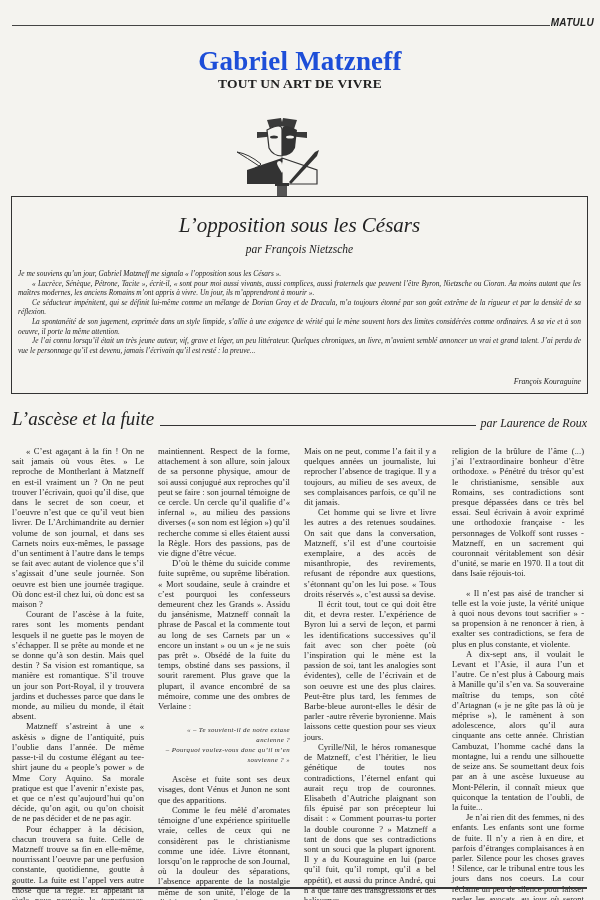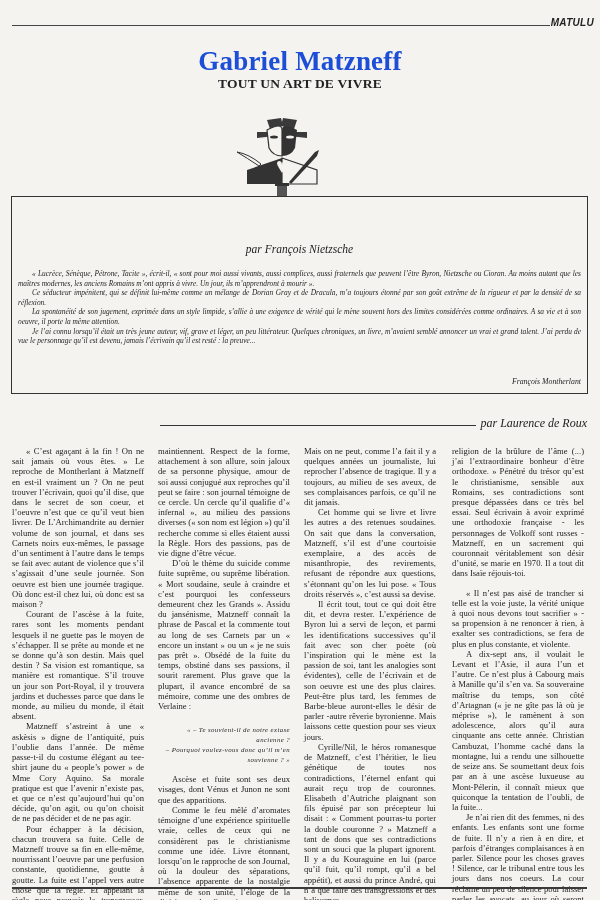--- a/index.html
+++ b/index.html
@@ -119,31 +119,34 @@
     <path d="M10 40 Q22 42 34 52 L32 54 Q20 46 10 40 Z" fill="#f4f3ef" stroke="#333" stroke-width="1"></path>
 
     <path d="M62 70 L88 40 L92 38 L90 44 L64 72 Z" fill="#333"></path>
 
     <rect x="50" y="72" width="10" height="12" fill="#555"></rect>
     <rect x="48" y="71" width="14" height="3" fill="#333"></rect>
   </svg>
 </div>
 
 <div class="box">
+  <div class="box-title">L’opposition sous les Césars</div>
   <div class="box-byline">par François Nietzsche</div>
   <div class="box-body">
+    <p class="first">Je me souviens qu’un jour, Gabriel Matzneff me signala « l’opposition sous les Césars ».</p>
     <p>« Lucrèce, Sénèque, Pétrone, Tacite », écrit-il, « sont pour moi aussi vivants, aussi complices, aussi fraternels que peuvent l’être Byron, Nietzsche ou Cioran. Au moins autant que les maîtres modernes, les anciens Romains m’ont appris à vivre. Un jour, ils m’apprendront à mourir ».</p>
     <p>Ce séducteur impénitent, qui se définit lui-même comme un mélange de Dorian Gray et de Dracula, m’a toujours étonné par son goût extrême de la rigueur et par la densité de sa réflexion.</p>
     <p>La spontanéité de son jugement, exprimée dans un style limpide, s’allie à une exigence de vérité qui le mène souvent hors des limites considérées comme ordinaires. A sa vie et à son oeuvre, il porte la même attention.</p>
     <p>Je l’ai connu lorsqu’il était un très jeune auteur, vif, grave et léger, un peu littérateur. Quelques chroniques, un livre, m’avaient semblé annoncer un vrai et grand talent. J’ai perdu de vue le personnage qu’il est devenu, jamais l’écrivain qu’il est resté : la preuve...</p>
   </div>
-  <div class="box-sign">François Montherlant</div>
+  <div class="box-sign">François Kouraguine</div>
 </div>
 
 <div class="article-head">
+  <div class="article-title">L’ascèse et la fuite</div>
   <div class="article-rule"></div>
   <div class="article-byline">par Laurence de Roux</div>
 </div>
 
 <div class="cols">
   <div class="col col1">
     <p>« C’est agaçant à la fin ! On ne sait jamais où vous êtes. » Le reproche de Montherlant à Matzneff en est-il vraiment un ? On ne peut trouver l’écrivain, quoi qu’il dise, que dans le secret de son coeur, et l’oeuvre n’est que ce qu’il veut bien livrer. De L’Archimandrite au dernier volume de son journal, et dans ses Carnets noirs eux-mêmes, le passage d’un sentiment à l’autre dans le temps se fait avec autant de violence que s’il s’agissait d’une seule journée. Son oeuvre est bien une journée tragique. Où donc est-il chez lui, où donc est sa maison ?</p>
     <p>Courant de l’ascèse à la fuite, rares sont les moments pendant lesquels il ne guette pas le moyen de s’échapper. Il se prête au monde et ne se donne qu’à son destin. Mais quel destin ? Sa vision est romantique, sa manière est romantique. S’il trouve un jour son Port-Royal, il y trouvera jardins et duchesses parce que dans le monde, au milieu du monde, il était absent.</p>
     <p>Matzneff s’astreint à une « askèsis » digne de l’antiquité, puis l’oublie dans l’année. De même passe-t-il du costume élégant au tee-shirt jaune du « people’s power » de Mme Cory Aquino. Sa morale pratique est que l’avenir n’existe pas, et que ce n’est qu’aujourd’hui qu’on décide, qu’on agit, ou qu’on choisit de ne pas décider et de ne pas agir.</p>
     <p>Pour échapper à la décision, chacun trouvera sa fuite. Celle de Matzneff trouve sa fin en elle-même, nourrissant l’oeuvre par une perfusion constante, quotidienne, goutte à goutte. La fuite est l’appel vers autre chose que la règle. Et appelant la règle pour pouvoir la transgresser. D’où son attachement à la forme, et son respect des convenances. Pratiquant l’héautonomie (se donner à soi-même ses propres lois) il a ses garde-fous qu’il maintient comme ils le</p>

